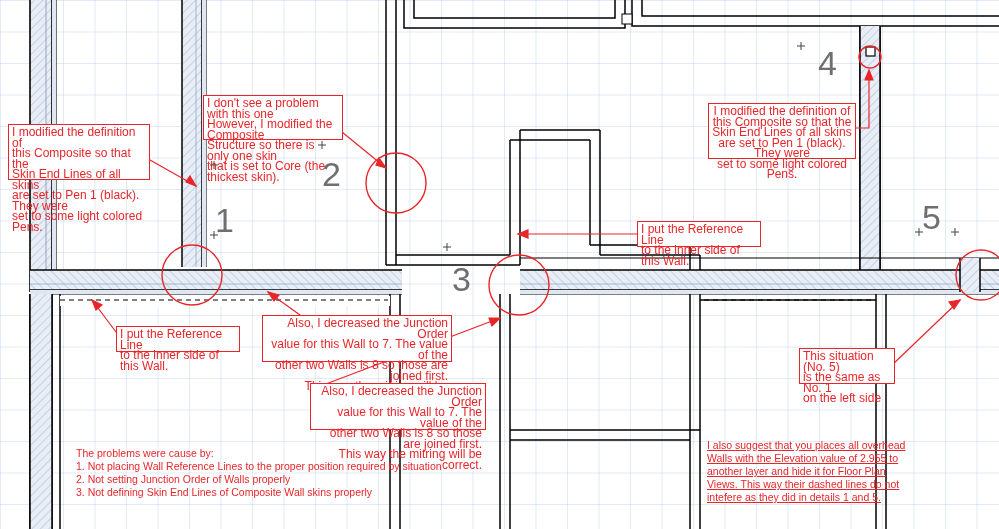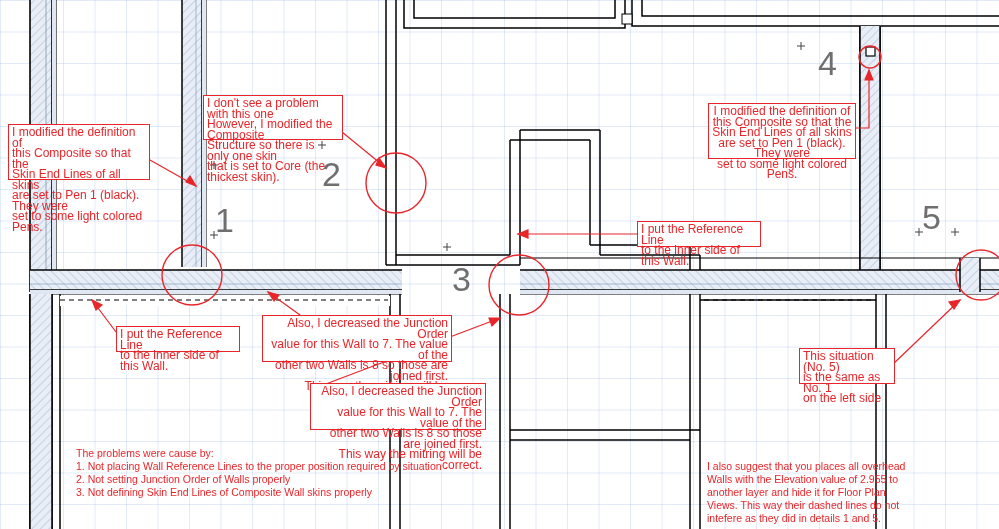--- a/index.html
+++ b/index.html
@@ -280,19 +280,19 @@
 
   <div class="callout" style="left:799px; top:348px; width:96px; height:36px;">This situation (No. 5)
 is the same as No. 1
 on the left side</div>
 
   <div class="redtext" style="left:76px; top:447px; width:420px;">The problems were cause by:
 1. Not placing Wall Reference Lines to the proper position required by situation
 2. Not setting Junction Order of Walls properly
 3. Not defining Skin End Lines of Composite Wall skins properly</div>
 
-  <div class="redtext" style="left:707px; top:460px; width:280px;">I also suggest that you places all overhead
+  <div class="redtext" style="left:707px; top:439px; width:280px;text-decoration:underline;">I also suggest that you places all overhead
 Walls with the Elevation value of 2.955 to
 another layer and hide it for Floor Plan
 Views. This way their dashed lines do not
 intefere as they did in details 1 and 5.</div>
 
 </div>
 
 </body></html>

